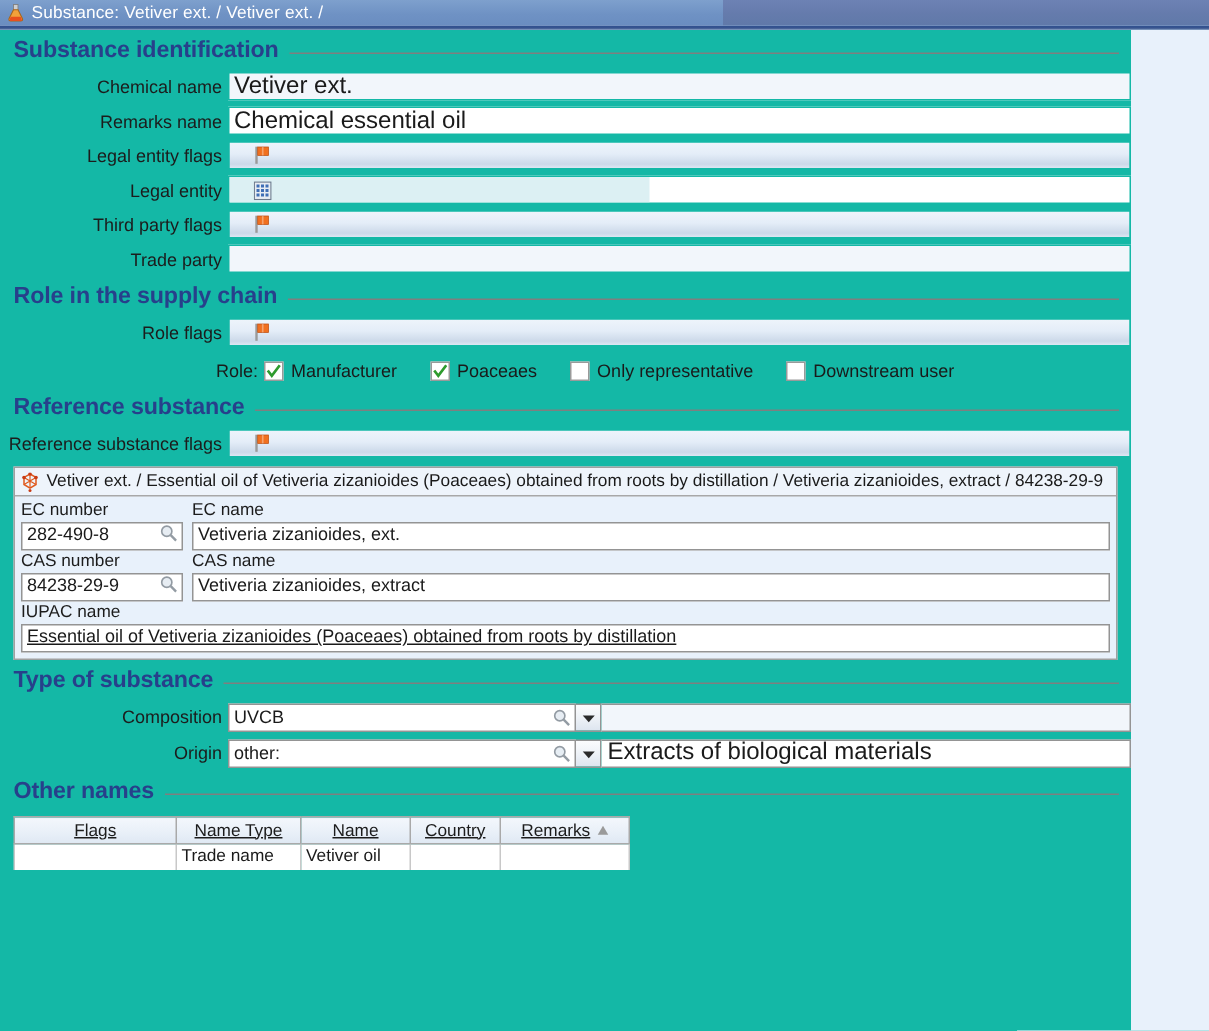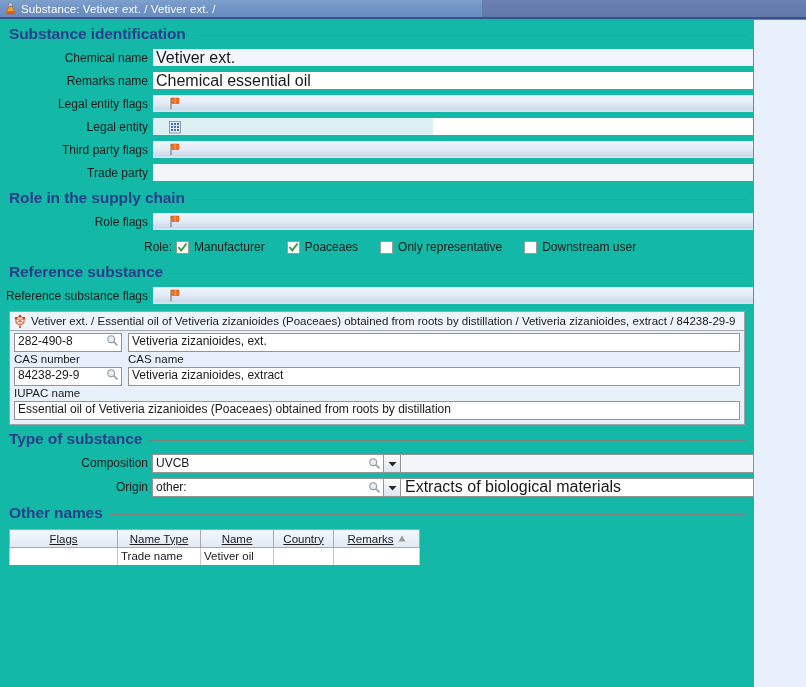--- a/index.html
+++ b/index.html
@@ -174,21 +174,21 @@
     height: 19px;
     border: 1px solid #949494;
     background: #ffffff;
     display: flex; 
     padding: 0 2px 0 3px;
     font-size: 12px;
     white-space: nowrap; overflow: hidden;
   }
   .inp .val { flex: 1 1 auto; overflow:hidden; }
   .mag { width: 13px; height: 13px; flex: 0 0 13px; opacity: .75; display:block; }
-  .inp.wide { width: 100%; }
+  .inp.wide { width: 100%; text-decoration: underline; }
 
   
   .combo-row { display: flex; align-items: center; height: 24px; }
   .combo {
     width: 232px; flex: 0 0 232px;
     height: 19px;
     border: 1px solid #949494;
     background: #ffffff;
     display: flex; align-items: center;
     padding: 0 2px 0 3px;
@@ -419,20 +419,24 @@
           <path d="M2 3.3 L10 8 M10 3.3 L2 8 M6 1 L6 10.4" stroke="#e05a1e" stroke-width="0.8"></path>
           <circle cx="6" cy="1" r="1.2" fill="#c83a14"></circle>
           <circle cx="10" cy="3.3" r="1.2" fill="#c83a14"></circle>
           <circle cx="2" cy="3.3" r="1.2" fill="#c83a14"></circle>
           <circle cx="6" cy="12" r="1" fill="#c83a14"></circle>
         </svg>
       </span>
       <span>Vetiver ext. / Essential oil of Vetiveria zizanioides (Poaceaes) obtained from roots by distillation / Vetiveria zizanioides, extract / 84238-29-9</span>
     </div>
     <div class="ref-body">
+      <div class="row2">
+        <div class="col-num sub-label">EC number</div>
+        <div class="col-name sub-label">EC name</div>
+      </div>
       <div class="row2">
         <div class="col-num inp">
           <span class="val">282-490-8</span>
           <span>
             <svg class="mag" viewBox="0 0 13 13">
                 <circle cx="5.2" cy="5.2" r="3.4" fill="#dfe8f0" stroke="#6f7a85" stroke-width="1.1"></circle>
                 <path d="M7.8 7.8 L11.4 11.4" stroke="#6f7a85" stroke-width="1.6"></path>
               </svg>
           </span>
         </div>

